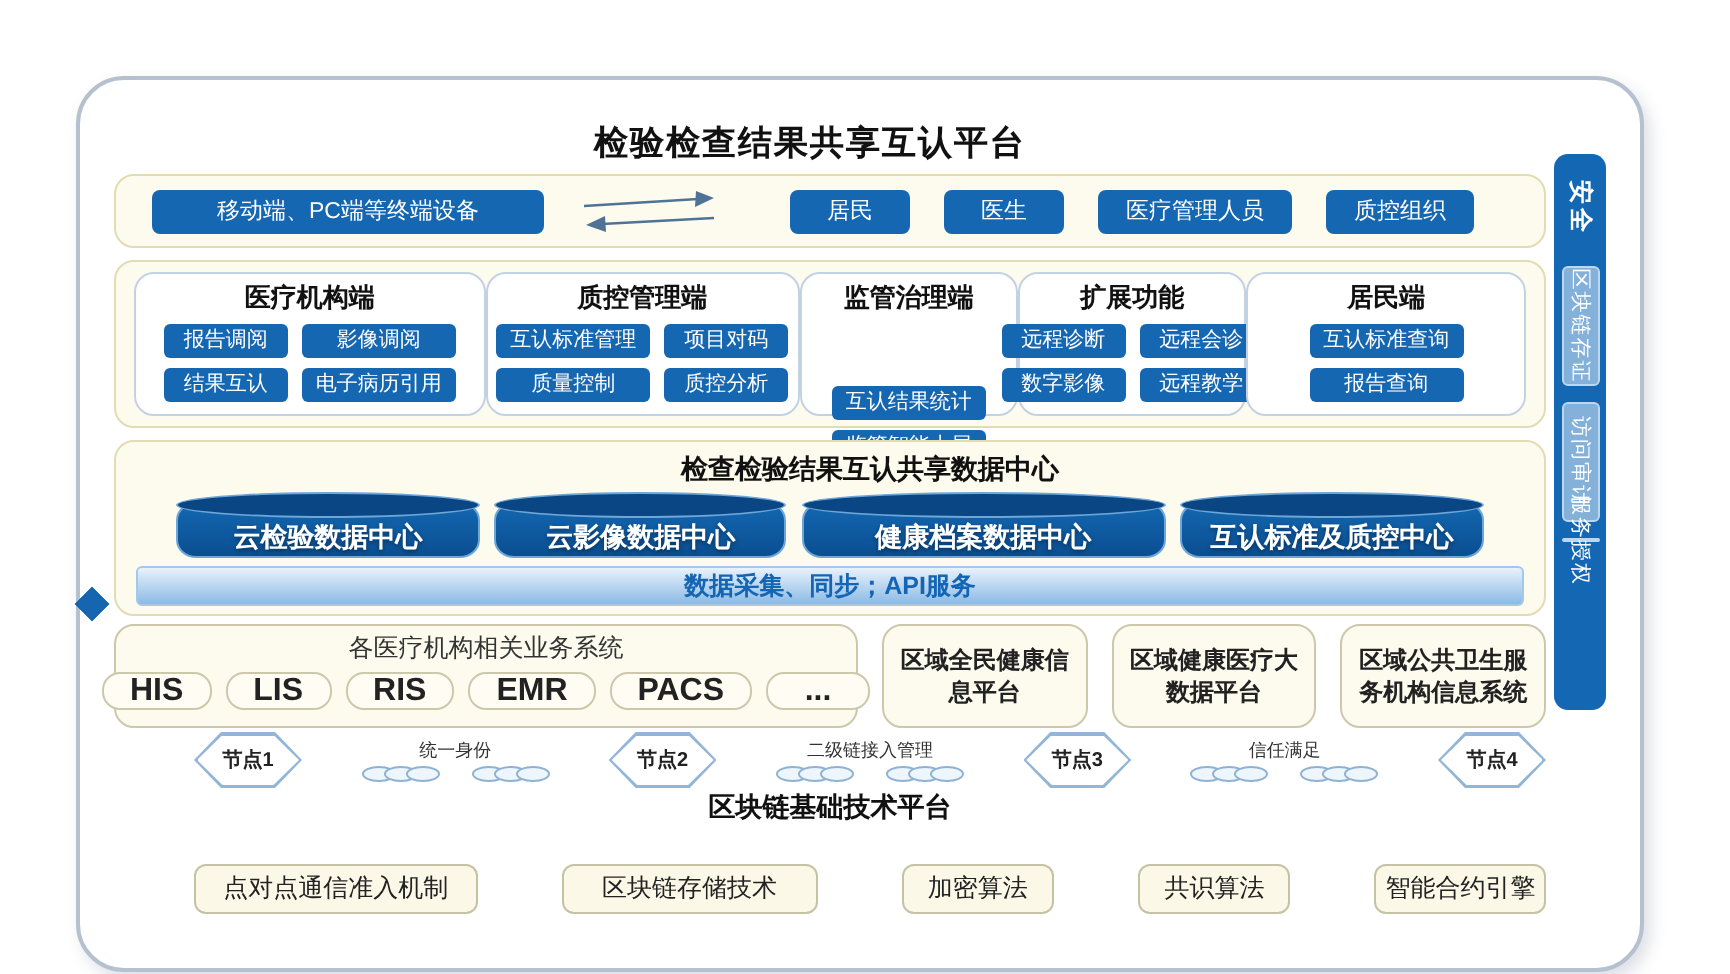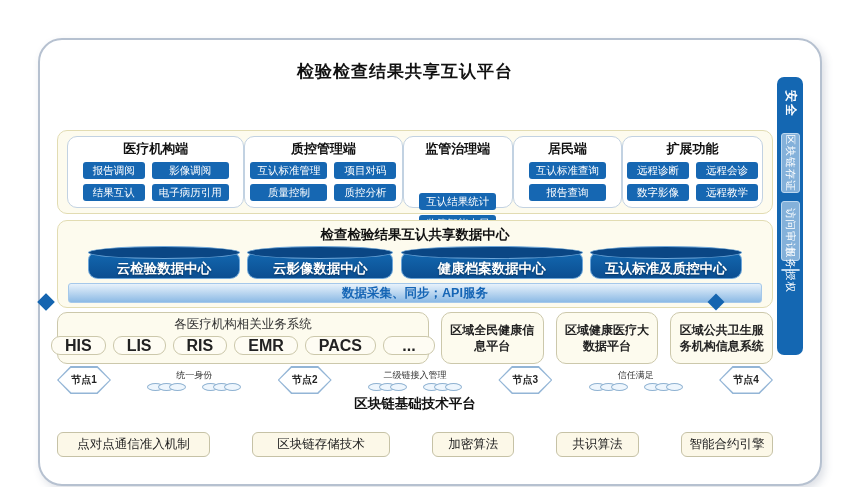--- a/index.html
+++ b/index.html
@@ -6,21 +6,21 @@
     --blue:#1667b2; --cyl:#0d5aa0; --cyl-top:#0a4684; --diamond:#1565b0;
     --secbar:#1467b2; --secitem:#84b1da; --cream:#fdfbee; --apitext:#1565b5;
   }
   *{box-sizing:border-box;margin:0;padding:0;font-family:"Liberation Sans","DejaVu Sans",sans-serif;}
   html,body{width:865px;height:487px;background:#fff;overflow:hidden;}
   .frame{position:absolute;left:38px;top:38px;width:784px;height:448px;background:#fff;
     border:2px solid #b6c1d0;border-radius:24px;box-shadow:3px 4px 8px rgba(60,80,110,.18);}
   .main-title{position:absolute;left:0;right:50px;top:20px;text-align:center;
     font-size:17px;font-weight:bold;color:#111;letter-spacing:1px;}
   .band{position:absolute;left:17px;width:716px;background:var(--cream);
-    border:1px solid #e2dcb2;border-radius:10px;}
+    border:1px solid #e2dcb2;border-radius:10px;padding-left:40px;}
   
   .band1{top:47px;height:37px;display:flex;align-items:center;padding:0 18px;gap:10px;}
   .btn{background:var(--blue);color:#fff;border-radius:4px;text-align:center;
     font-size:11.5px;line-height:22px;height:22px;white-space:nowrap;}
   .btn.device{width:196px;}
   .arrows{flex:none;margin:0 4px;}
   .roles{flex:1;display:flex;justify-content:space-evenly;align-items:center;}
   .roles .btn{min-width:60px;padding:0 14px;}
   
   .band2{top:90px;height:84px;display:flex;justify-content:space-between;
@@ -105,20 +105,35 @@
   .sec-item:nth-of-type(1){height:70px;} .sec-item:nth-of-type(2){height:60px;}
   .sec-item:nth-of-type(3){height:60px;}
 </style>
 </head>
 <body>
 
 <div class="frame">
 
   <div class="main-title">检验检查结果共享互认平台</div>
 
+  <div class="band band1">
+    <div class="btn device">移动端、PC端等终端设备</div>
+    <svg class="arrows" width="78" height="22" viewBox="0 0 78 22">
+      <line x1="6" y1="8" x2="63" y2="4.5" stroke="#4f7396" stroke-width="1.3"></line>
+      <polygon points="62,0.5 71,4 61.5,8.5" fill="#4f7396"></polygon>
+      <line x1="71" y1="14" x2="15" y2="17" stroke="#4f7396" stroke-width="1.3"></line>
+      <polygon points="16.5,13 7,17.5 17,21" fill="#4f7396"></polygon>
+    </svg>
+    <div class="roles">
+        <div class="btn">居民</div>
+        <div class="btn">医生</div>
+        <div class="btn">医疗管理人员</div>
+        <div class="btn">质控组织</div>
+      </div>
+  </div>
 
   <div class="band band2">
       <div class="card">
         <div class="card-title">医疗机构端</div>
         <div class="card-grid" style="grid-template-columns: repeat(2, auto);">
           <div class="btn">报告调阅</div>
           <div class="btn">影像调阅</div>
           <div class="btn">结果互认</div>
           <div class="btn">电子病历引用</div>
         </div>
@@ -133,33 +148,33 @@
         </div>
       </div>
       <div class="card">
         <div class="card-title">监管治理端</div>
         <div class="card-grid" style="grid-template-columns: repeat(1, auto); margin-top: 31px;">
           <div class="btn">互认结果统计</div>
           <div class="btn">监管智能大屏</div>
         </div>
       </div>
       <div class="card">
-        <div class="card-title">居民端</div>
-        <div class="card-grid" style="grid-template-columns: repeat(1, auto);">
-          <div class="btn">互认标准查询</div>
-          <div class="btn">报告查询</div>
-        </div>
-      </div>
-      <div class="card">
         <div class="card-title">扩展功能</div>
         <div class="card-grid" style="grid-template-columns: repeat(2, auto);">
           <div class="btn">远程诊断</div>
           <div class="btn">远程会诊</div>
           <div class="btn">数字影像</div>
           <div class="btn">远程教学</div>
+        </div>
+      </div>
+      <div class="card">
+        <div class="card-title">居民端</div>
+        <div class="card-grid" style="grid-template-columns: repeat(1, auto);">
+          <div class="btn">互认标准查询</div>
+          <div class="btn">报告查询</div>
         </div>
       </div>
     </div>
 
   <div class="band band3">
     <div class="band3-title">检查检验结果互认共享数据中心</div>
     <div class="cyl-row">
         <div class="cyl">
           <span>云检验数据中心</span>
         </div>

